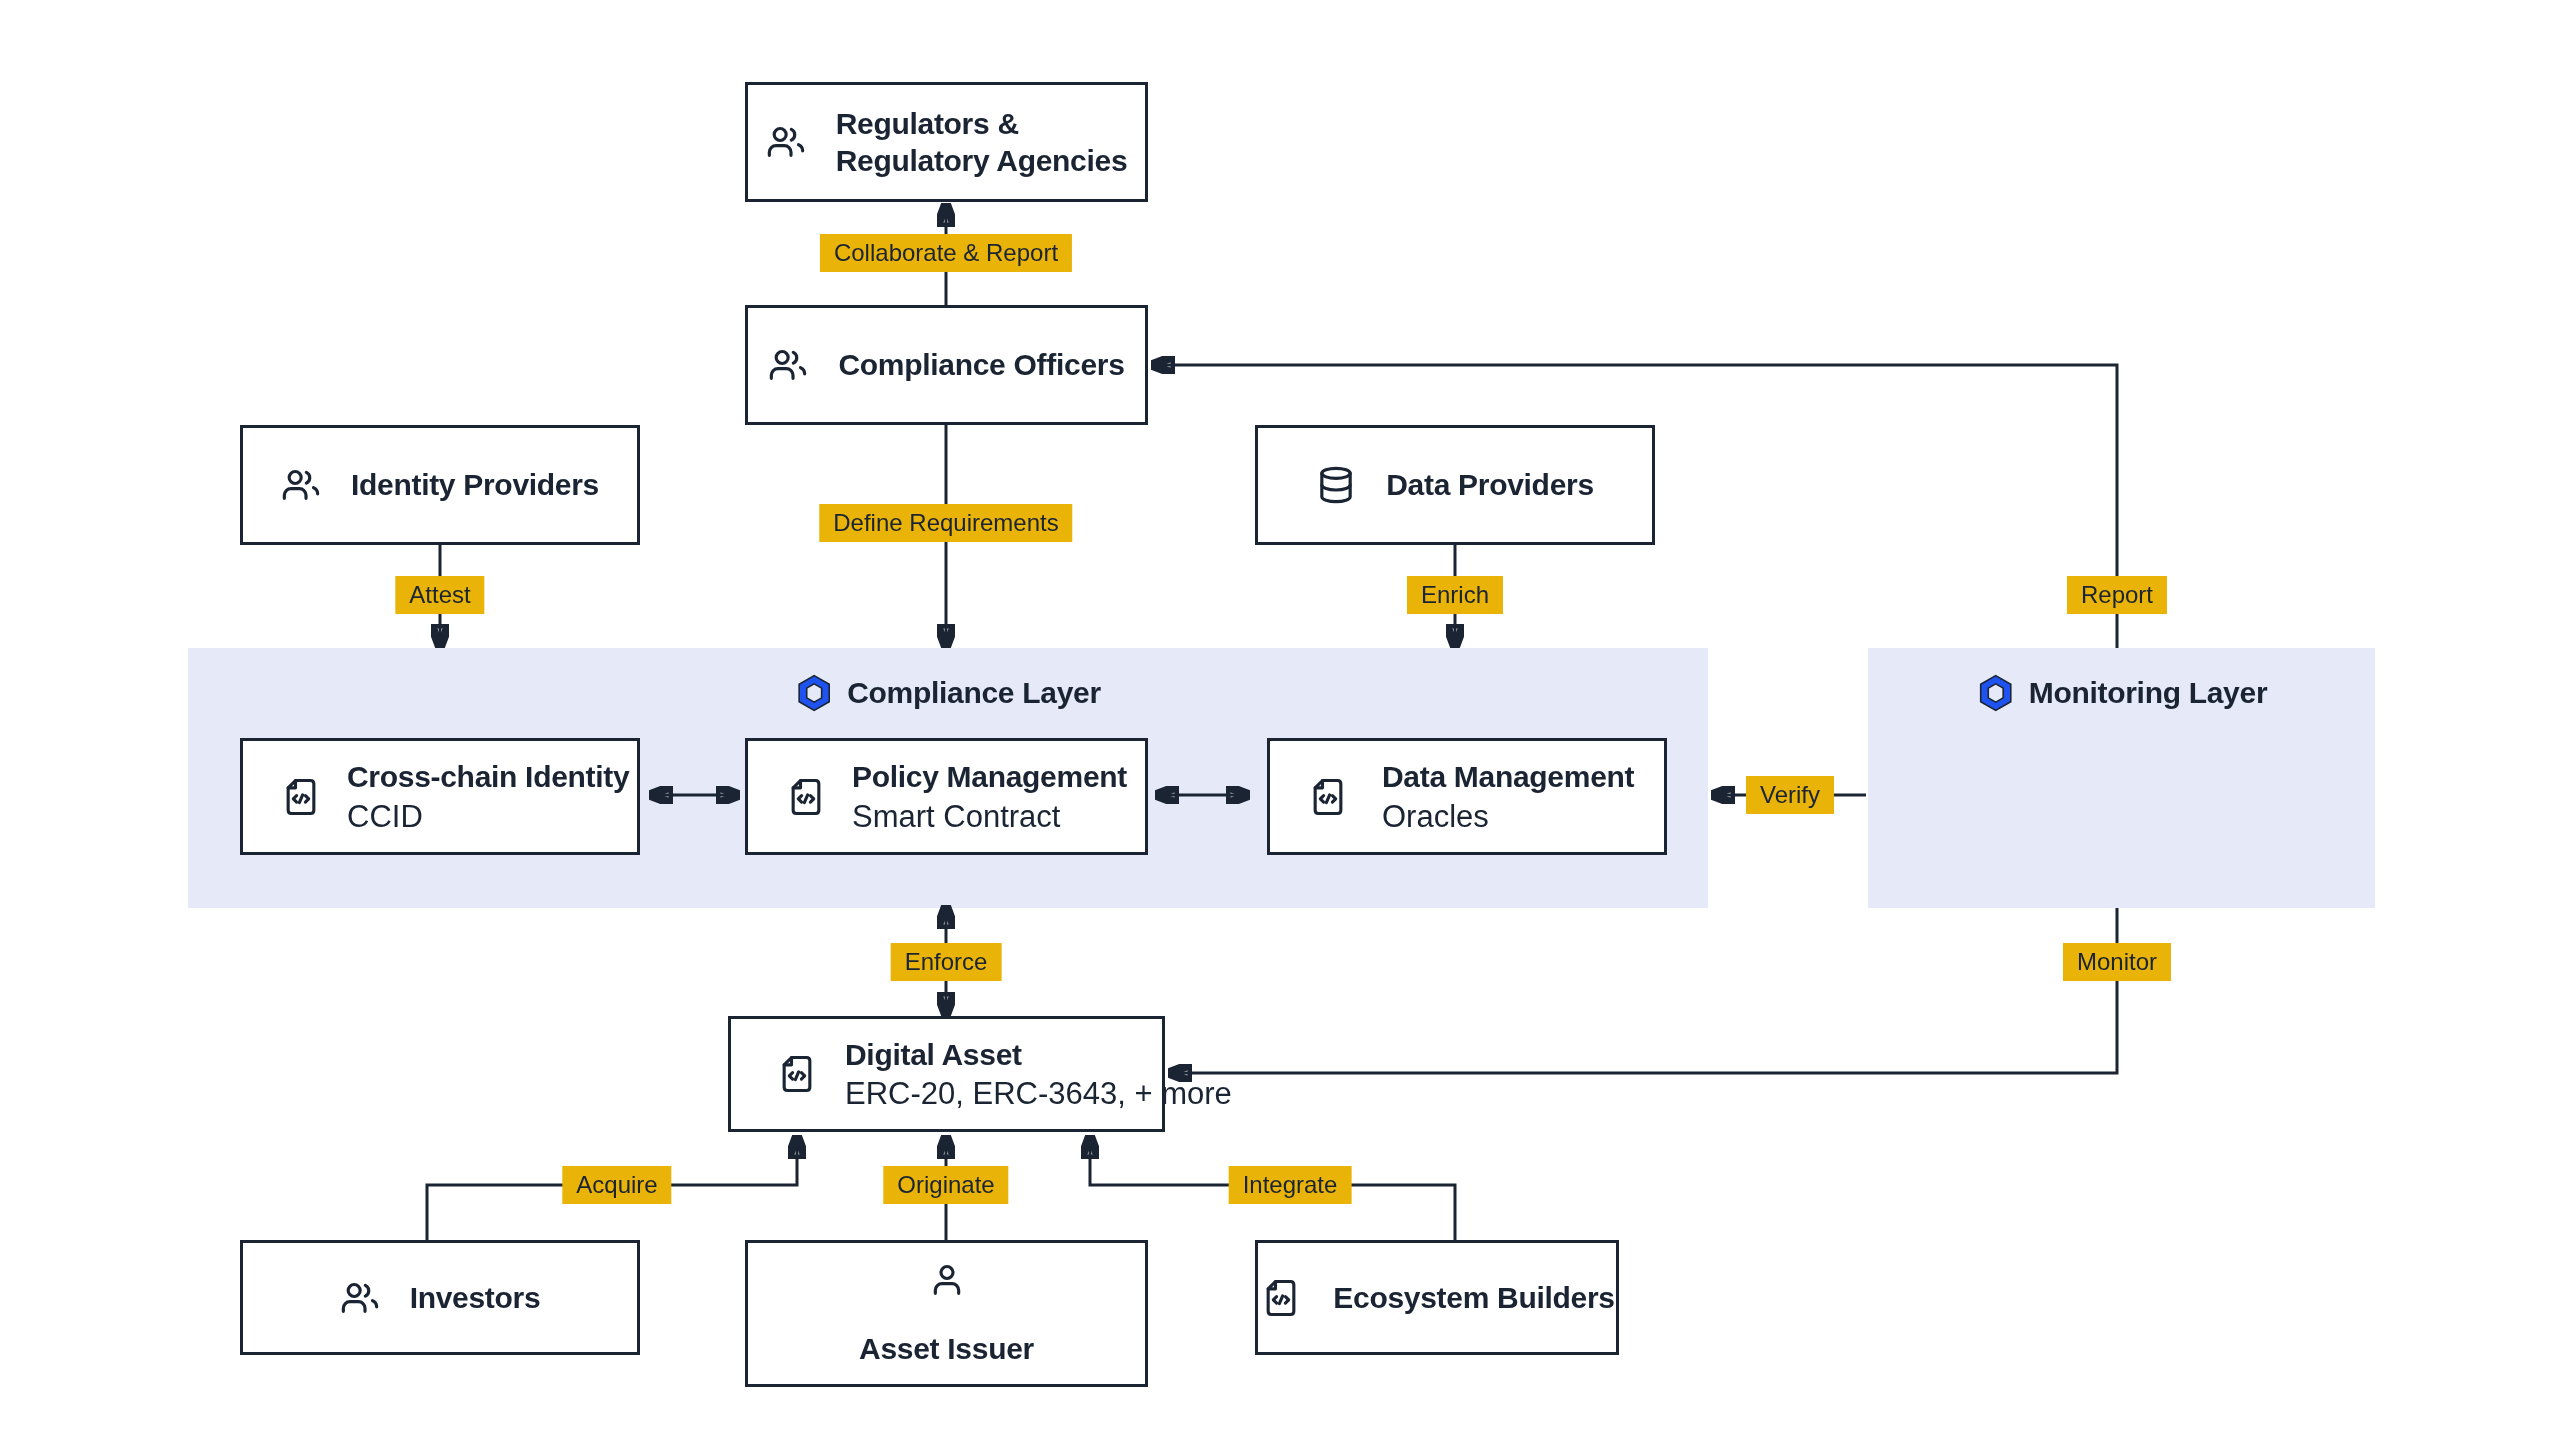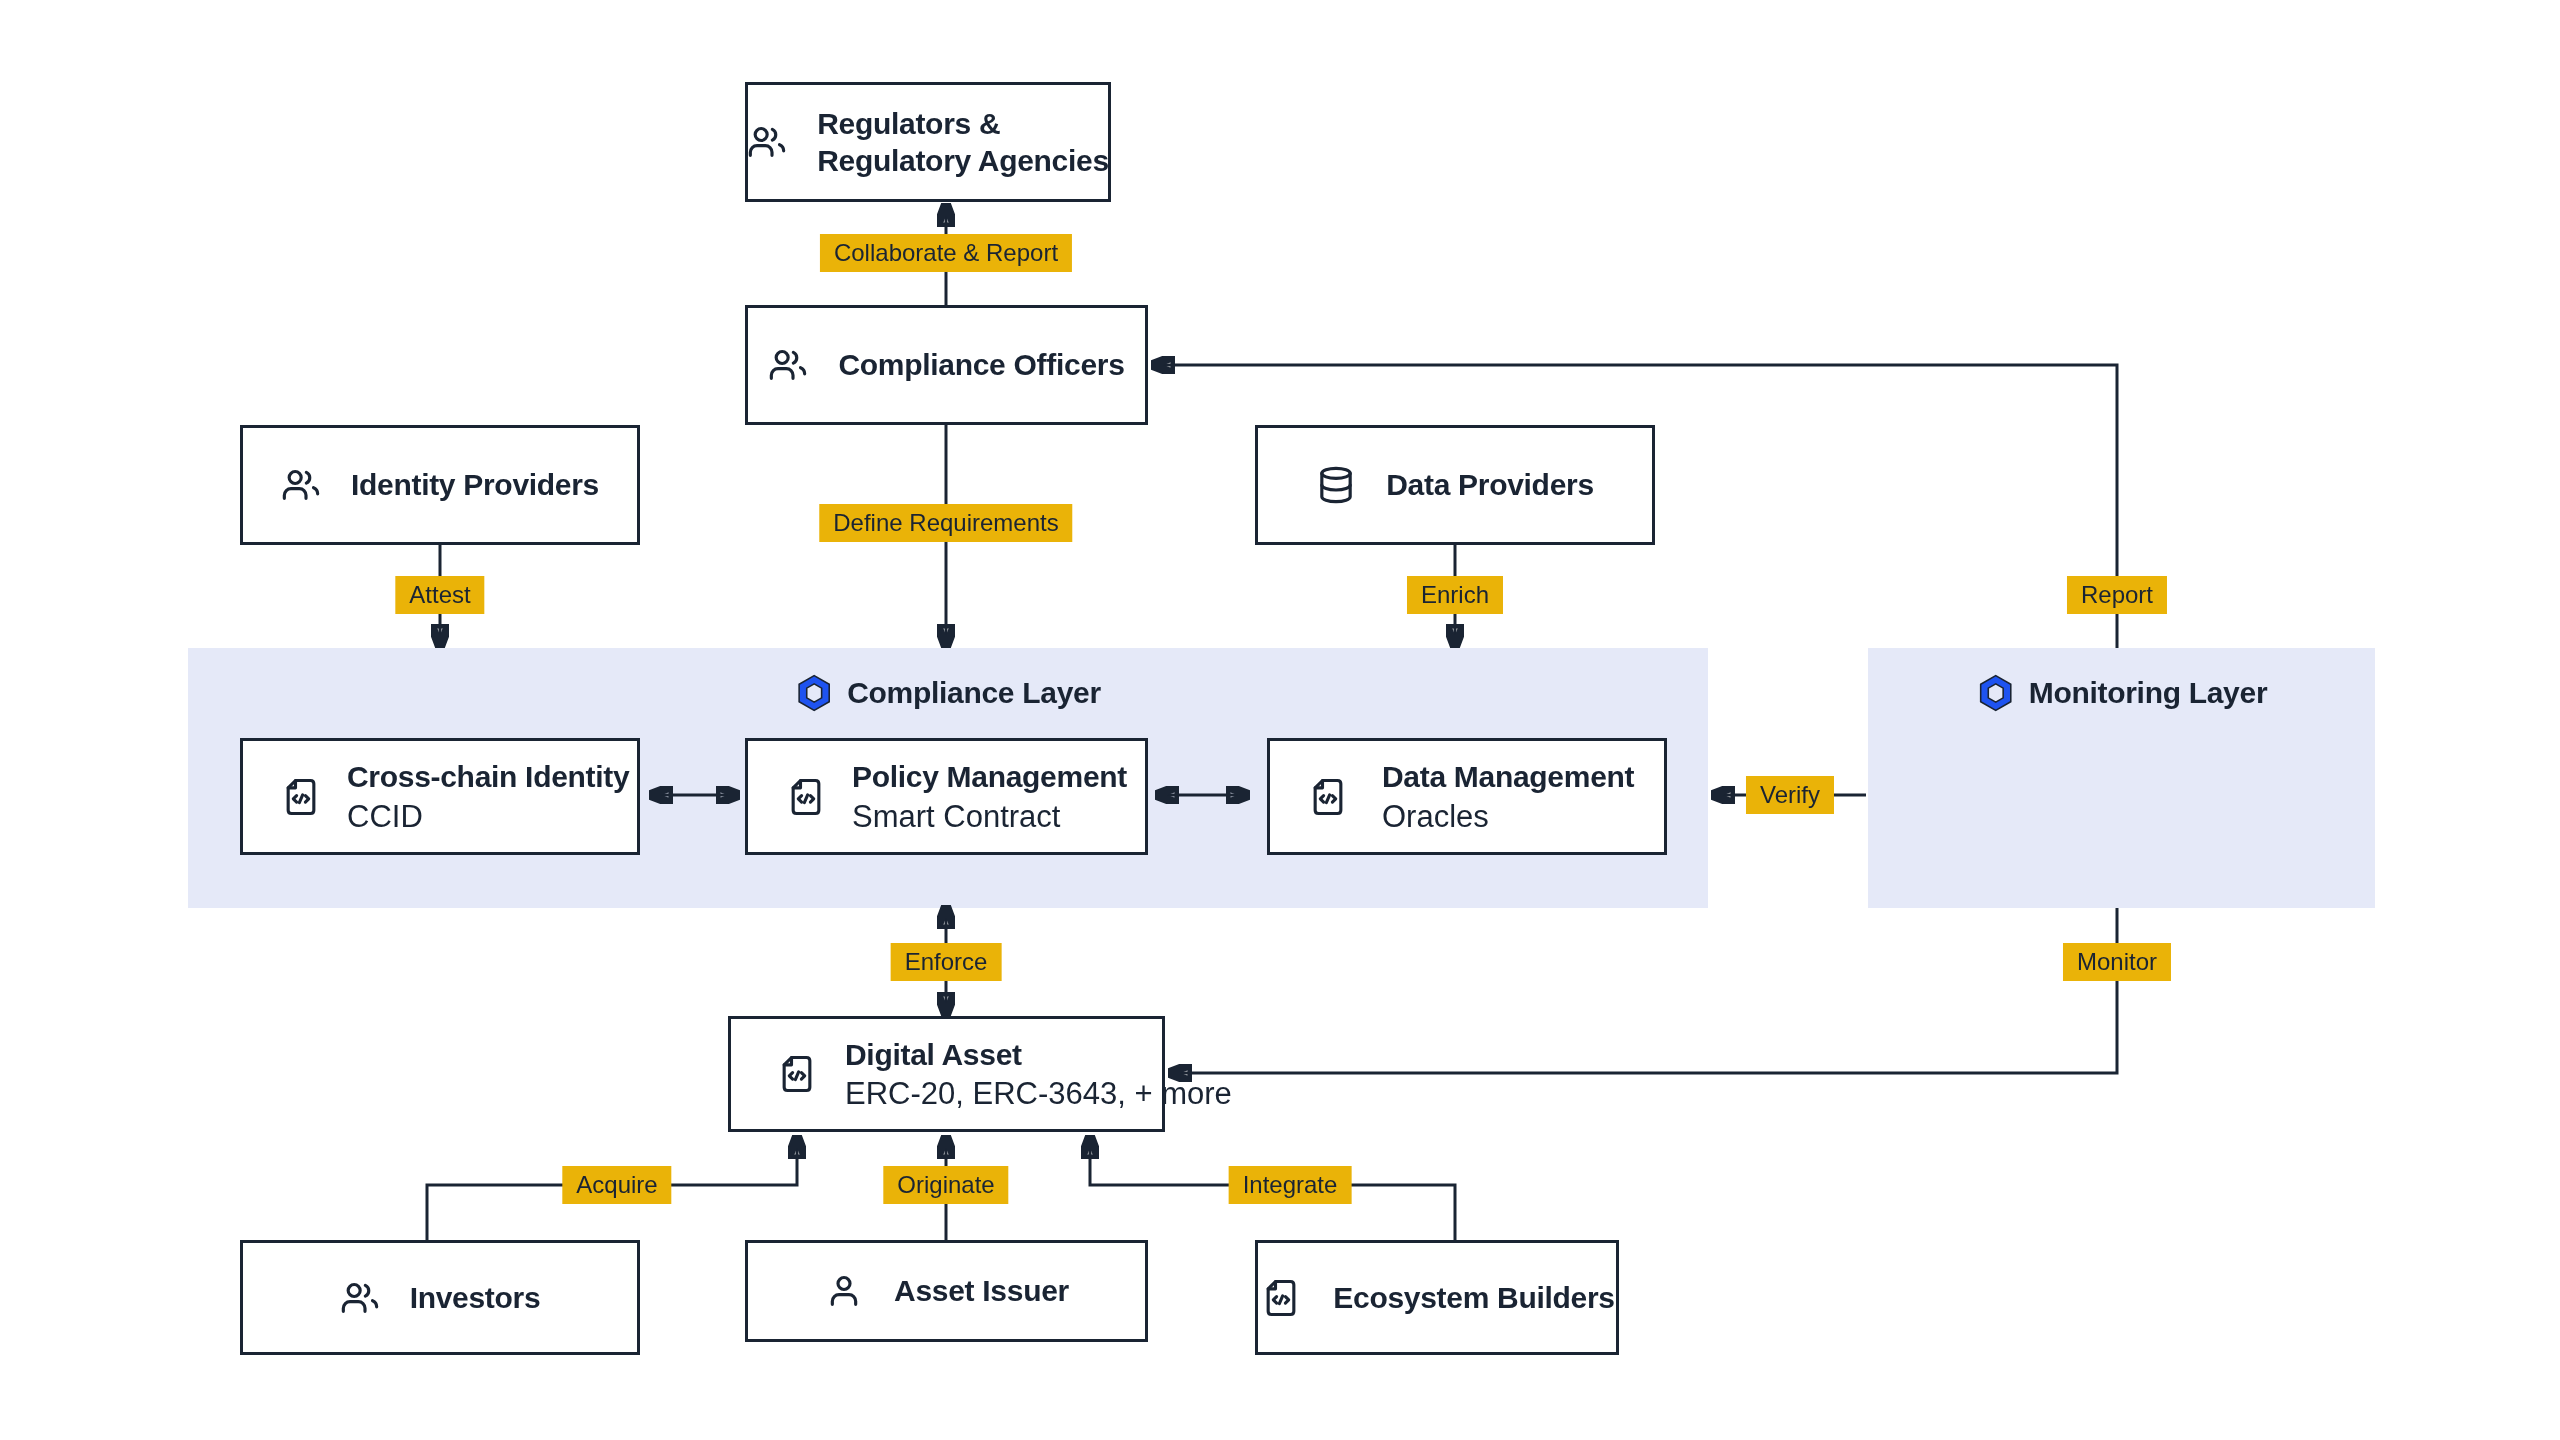--- a/index.html
+++ b/index.html
@@ -93,21 +93,21 @@
   <div class="edge-label" style="left:440px;top:595px;">Attest</div>
   <div class="edge-label" style="left:1455px;top:595px;">Enrich</div>
   <div class="edge-label" style="left:2117px;top:595px;">Report</div>
   <div class="edge-label" style="left:1790px;top:795px;">Verify</div>
   <div class="edge-label" style="left:946px;top:962px;">Enforce</div>
   <div class="edge-label" style="left:2117px;top:962px;">Monitor</div>
   <div class="edge-label" style="left:617px;top:1185px;">Acquire</div>
   <div class="edge-label" style="left:946px;top:1185px;">Originate</div>
   <div class="edge-label" style="left:1290px;top:1185px;">Integrate</div>
 
-  <div class="node" style="left:745px;top:82px;width:366px;height:120px;gap:30px;">
+  <div class="node" style="left:745px;top:82px;width:403px;height:120px;gap:30px;">
     <span class="icon">
       <svg width="40" height="40" viewBox="0 0 24 24" fill="none" stroke-width="1.9" stroke-linecap="round" stroke-linejoin="round">
         <path d="M15 20v-1.8a4 4 0 0 0-4-4H6a4 4 0 0 0-4 4V20"></path>
           <circle cx="8.5" cy="7.5" r="3.6"></circle>
         <path d="M19.5 13.6a4 4 0 0 1 2.5 3.7"></path>
           <path d="M15.2 4.4a3.6 3.6 0 0 1 0 6.5"></path>
       </svg>
     </span>
     <span class="texts">
       <span class="title">Regulators &amp;</span>
@@ -220,21 +220,21 @@
       <svg width="40" height="40" viewBox="0 0 24 24" fill="none" stroke-width="1.9" stroke-linecap="round" stroke-linejoin="round">
         <path d="M15 20v-1.8a4 4 0 0 0-4-4H6a4 4 0 0 0-4 4V20"></path>
           <circle cx="8.5" cy="7.5" r="3.6"></circle>
         <path d="M19.5 13.6a4 4 0 0 1 2.5 3.7"></path>
           <path d="M15.2 4.4a3.6 3.6 0 0 1 0 6.5"></path>
       </svg>
     </span>
     <span class="title">Investors</span>
   </div>
 
-  <div class="node" style="left:745px;top:1240px;width:403px;height:102px;">
+  <div class="node" style="left:745px;top:1240px;width:403px;height:147px;flex-direction:column;">
     <span class="icon">
       <svg width="40" height="40" viewBox="0 0 24 24" fill="none" stroke-width="1.9" stroke-linecap="round" stroke-linejoin="round">
         <path d="M19 20v-1.8a4 4 0 0 0-4-4H9a4 4 0 0 0-4 4V20"></path>
           <circle cx="12" cy="7.5" r="3.6"></circle>
       </svg>
     </span>
     <span class="title">Asset Issuer</span>
   </div>
 
   <div class="node" style="left:1255px;top:1240px;width:364px;height:115px;">

